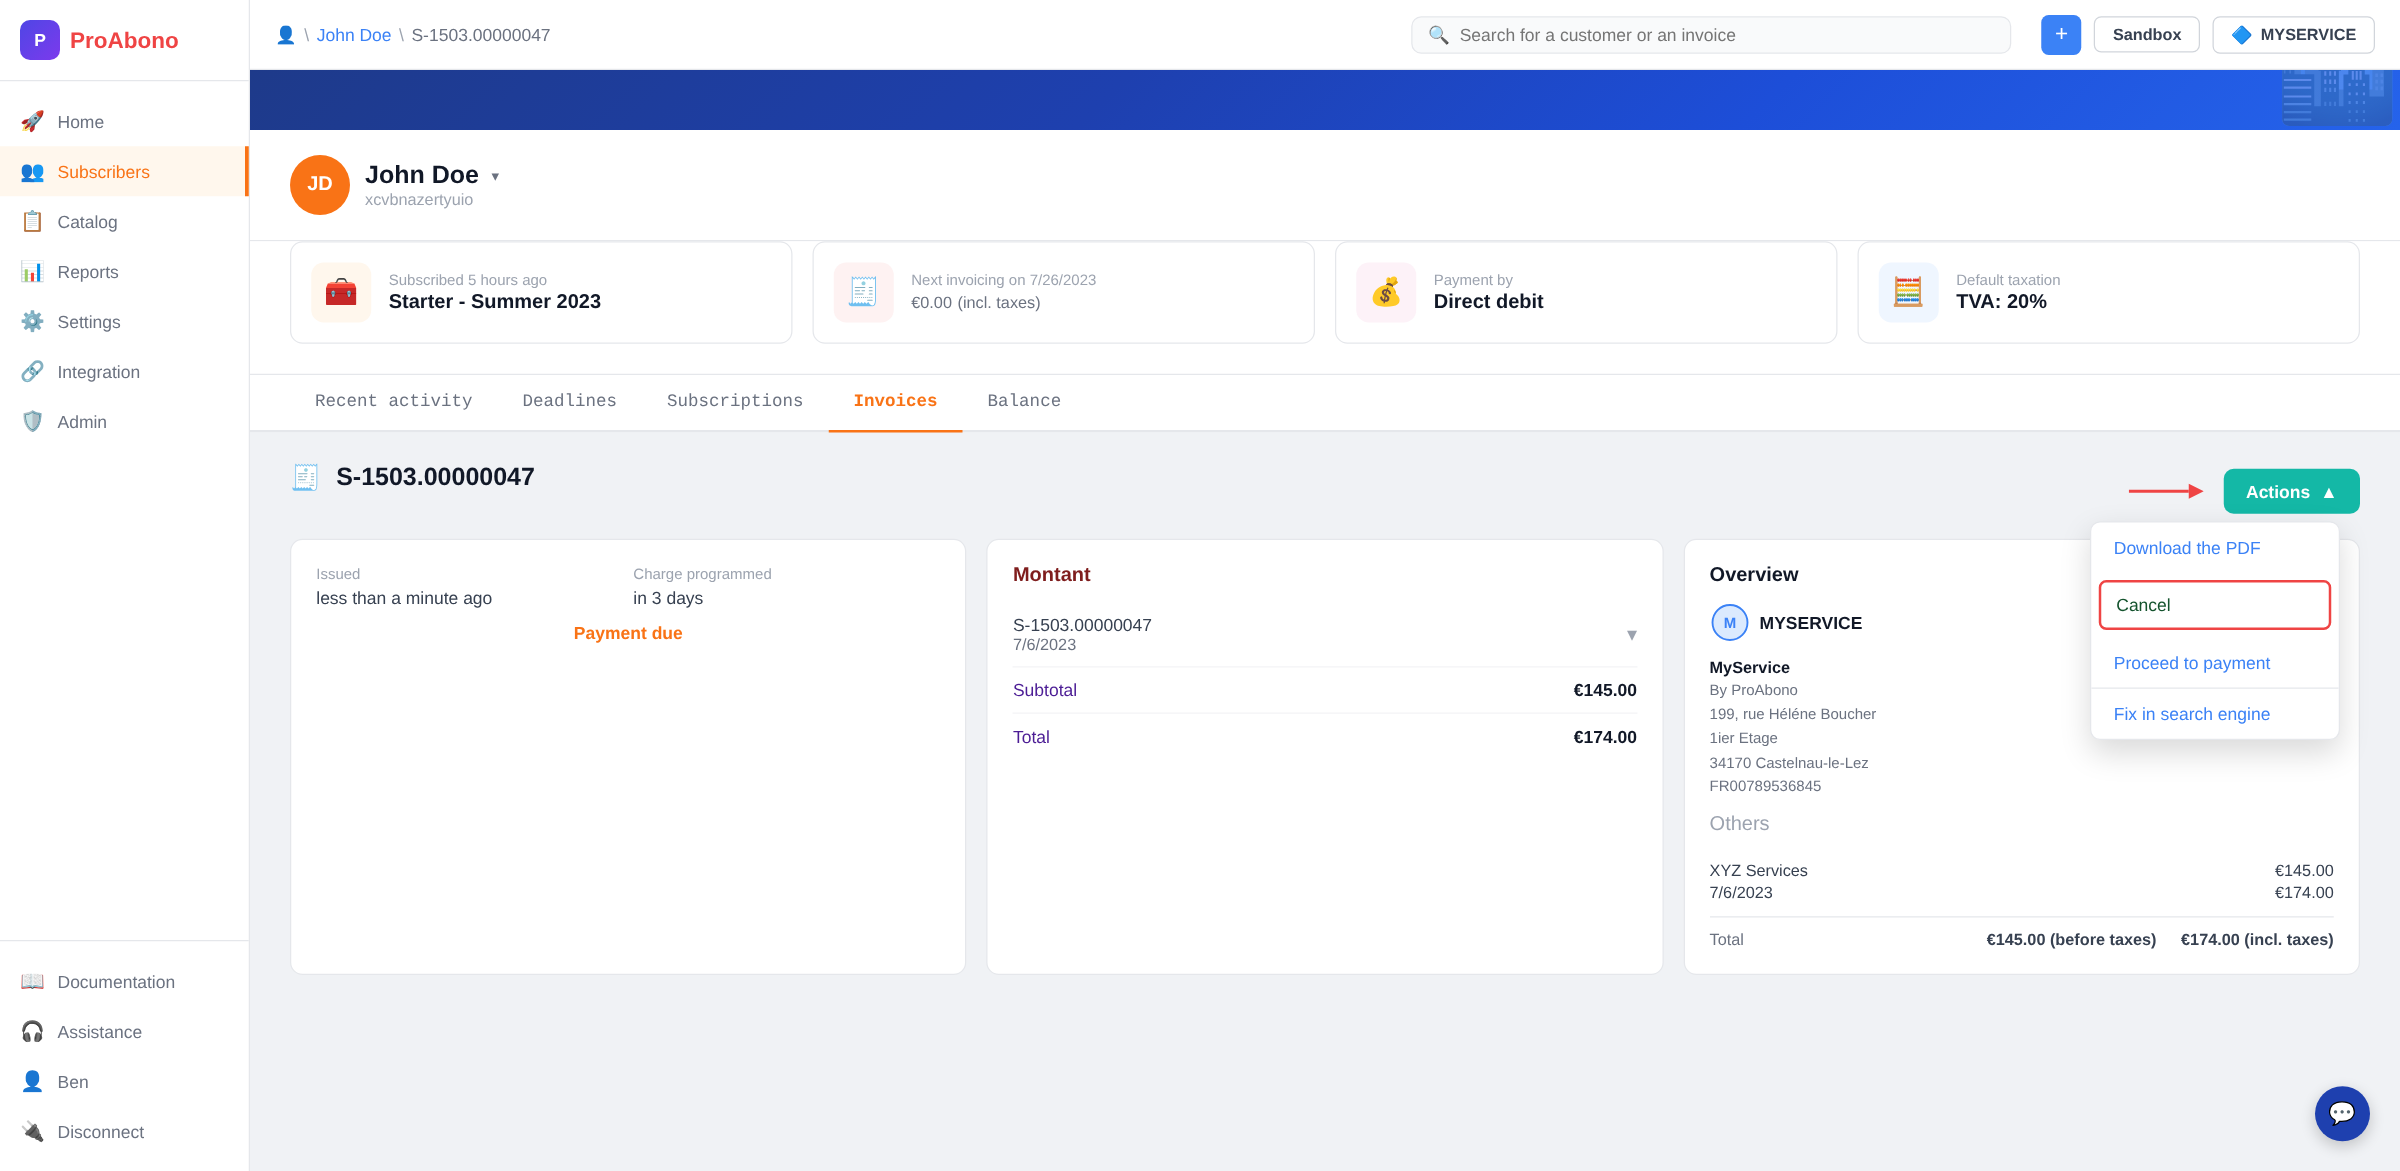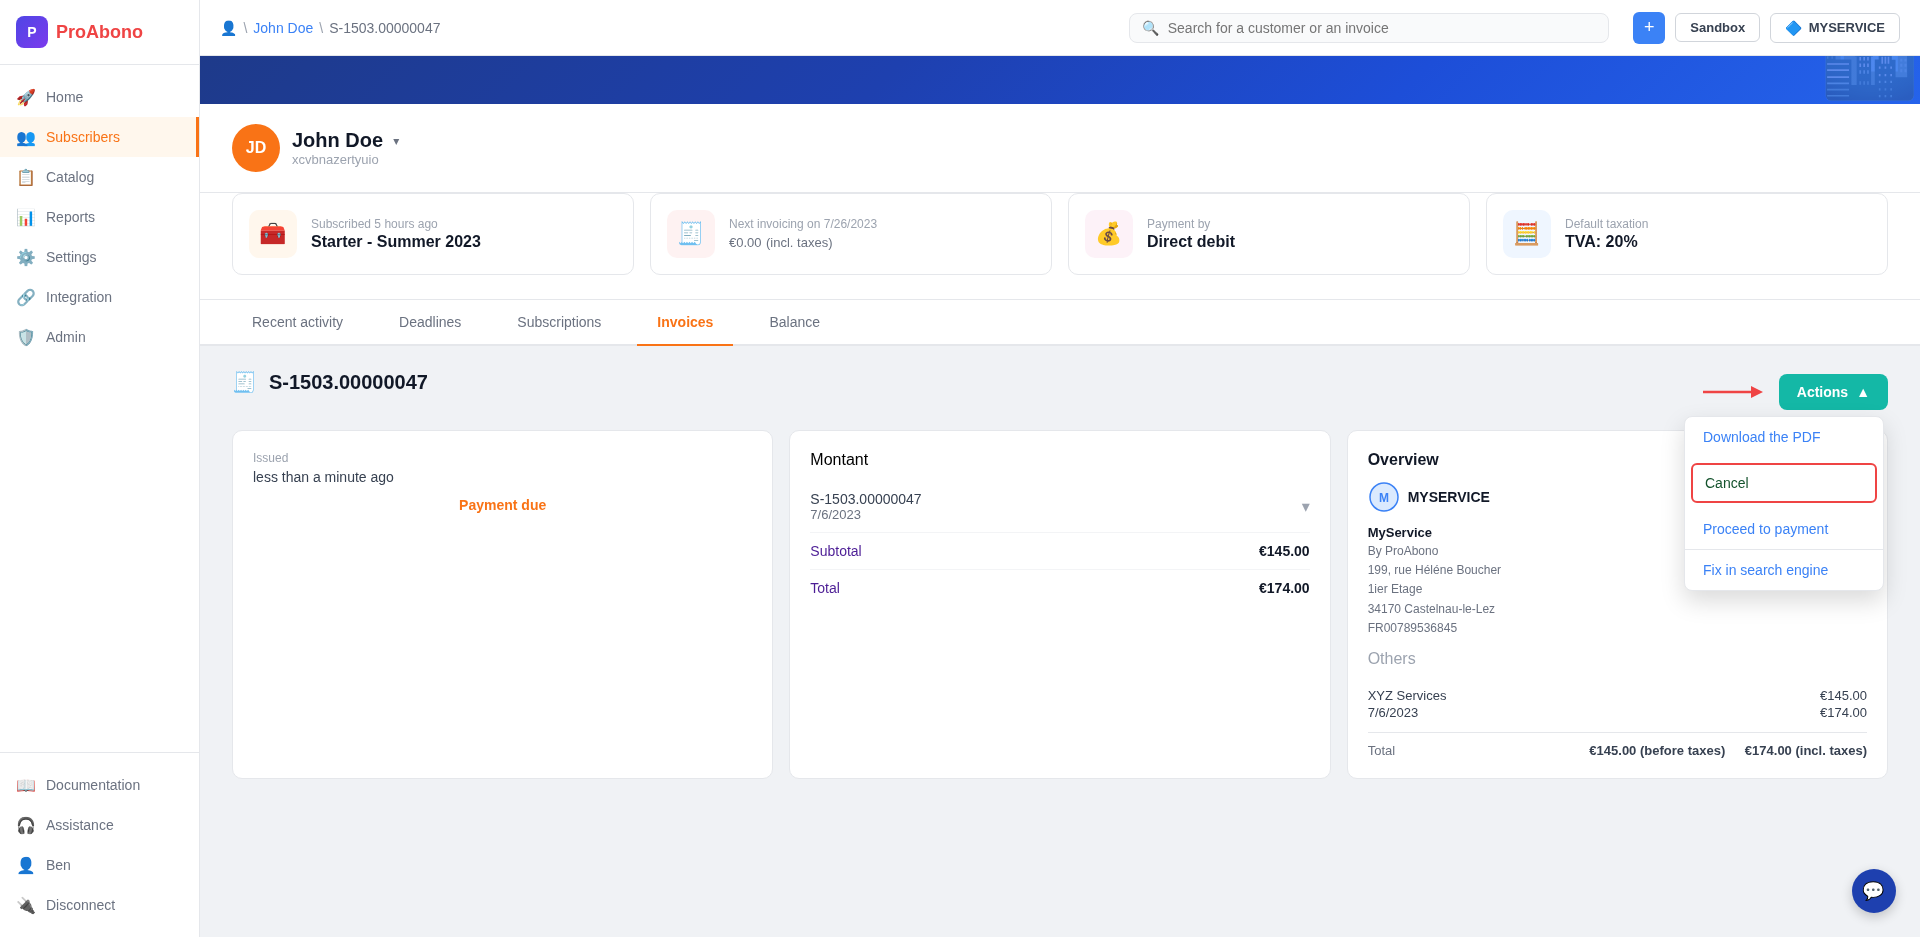--- a/index.html
+++ b/index.html
@@ -183,22 +183,23 @@
     .stat-icon.blue { background: #eff6ff; }
     .stat-label { font-size: 12px; color: #9ca3af; margin-bottom: 2px; }
     .stat-value { font-size: 16px; font-weight: 700; color: #111827; }
     .stat-value span { font-size: 13px; font-weight: 400; color: #6b7280; }
 
     
     .tabs-row {
       background: white;
       padding: 0 32px;
       display: flex;
-      gap: 16px;
+      gap: 0;
       border-bottom: 2px solid #e5e7eb;
+      font-family: Liberation Mono, monospace;
     }
     .tab {
       padding: 14px 20px;
       font-size: 14px;
       color: #6b7280;
       cursor: pointer;
       border-bottom: 2px solid transparent;
       margin-bottom: -2px;
       font-weight: 500;
       white-space: nowrap;
@@ -220,21 +221,21 @@
       font-weight: 600;
       cursor: pointer;
       display: flex;
       align-items: center;
       gap: 8px;
     }
 
     
     .actions-dropdown {
       position: absolute;
-      right: 4px;
+      right: 16px;
       top: 42px;
       background: white;
       border: 1px solid #e5e7eb;
       border-radius: 8px;
       box-shadow: 0 10px 25px rgba(0,0,0,0.15);
       z-index: 100;
       min-width: 200px;
       overflow: hidden;
     }
     .dropdown-item {
@@ -265,21 +266,21 @@
       background: white;
       border-radius: 10px;
       padding: 20px;
       border: 1px solid #e5e7eb;
     }
     .card-label { font-size: 12px; color: #9ca3af; margin-bottom: 4px; }
     .card-value { font-size: 14px; color: #374151; font-weight: 500; }
     .card-value.orange { color: #f97316; font-weight: 600; text-align: center; margin-top: 12px; }
 
     
-    .montant-header { font-size: 16px; font-weight: 400; color: #000000; margin-bottom: 12px; }
+    .montant-header { font-size: 16px; font-weight: 700; color: #7f1d1d; margin-bottom: 12px; }
     .montant-row {
       display: flex; align-items: center; justify-content: space-between;
       padding: 10px 0;
       border-bottom: 1px solid #f3f4f6;
       font-size: 14px;
     }
     .montant-id { color: #374151; font-weight: 500; }
     .montant-date { color: #6b7280; font-size: 13px; }
     .montant-label { color: #4c1d95; }
     .montant-amount { font-weight: 600; color: #111827; }
@@ -505,20 +506,24 @@
       </div>
 
       <div class="invoice-grid">
 
         <div class="card">
           <div class="issued-grid">
             <div>
               <div class="card-label">Issued</div>
               <div class="card-value">less than a minute ago</div>
             </div>
+            <div>
+              <div class="card-label">Charge programmed</div>
+              <div class="card-value">in 3 days</div>
+            </div>
           </div>
           <div class="card-value orange">Payment due</div>
         </div>
 
         <div class="card">
           <div class="montant-header">Montant</div>
           <div class="montant-row">
             <div>
               <div class="montant-id">S-1503.00000047</div>
               <div class="montant-date">7/6/2023</div>

